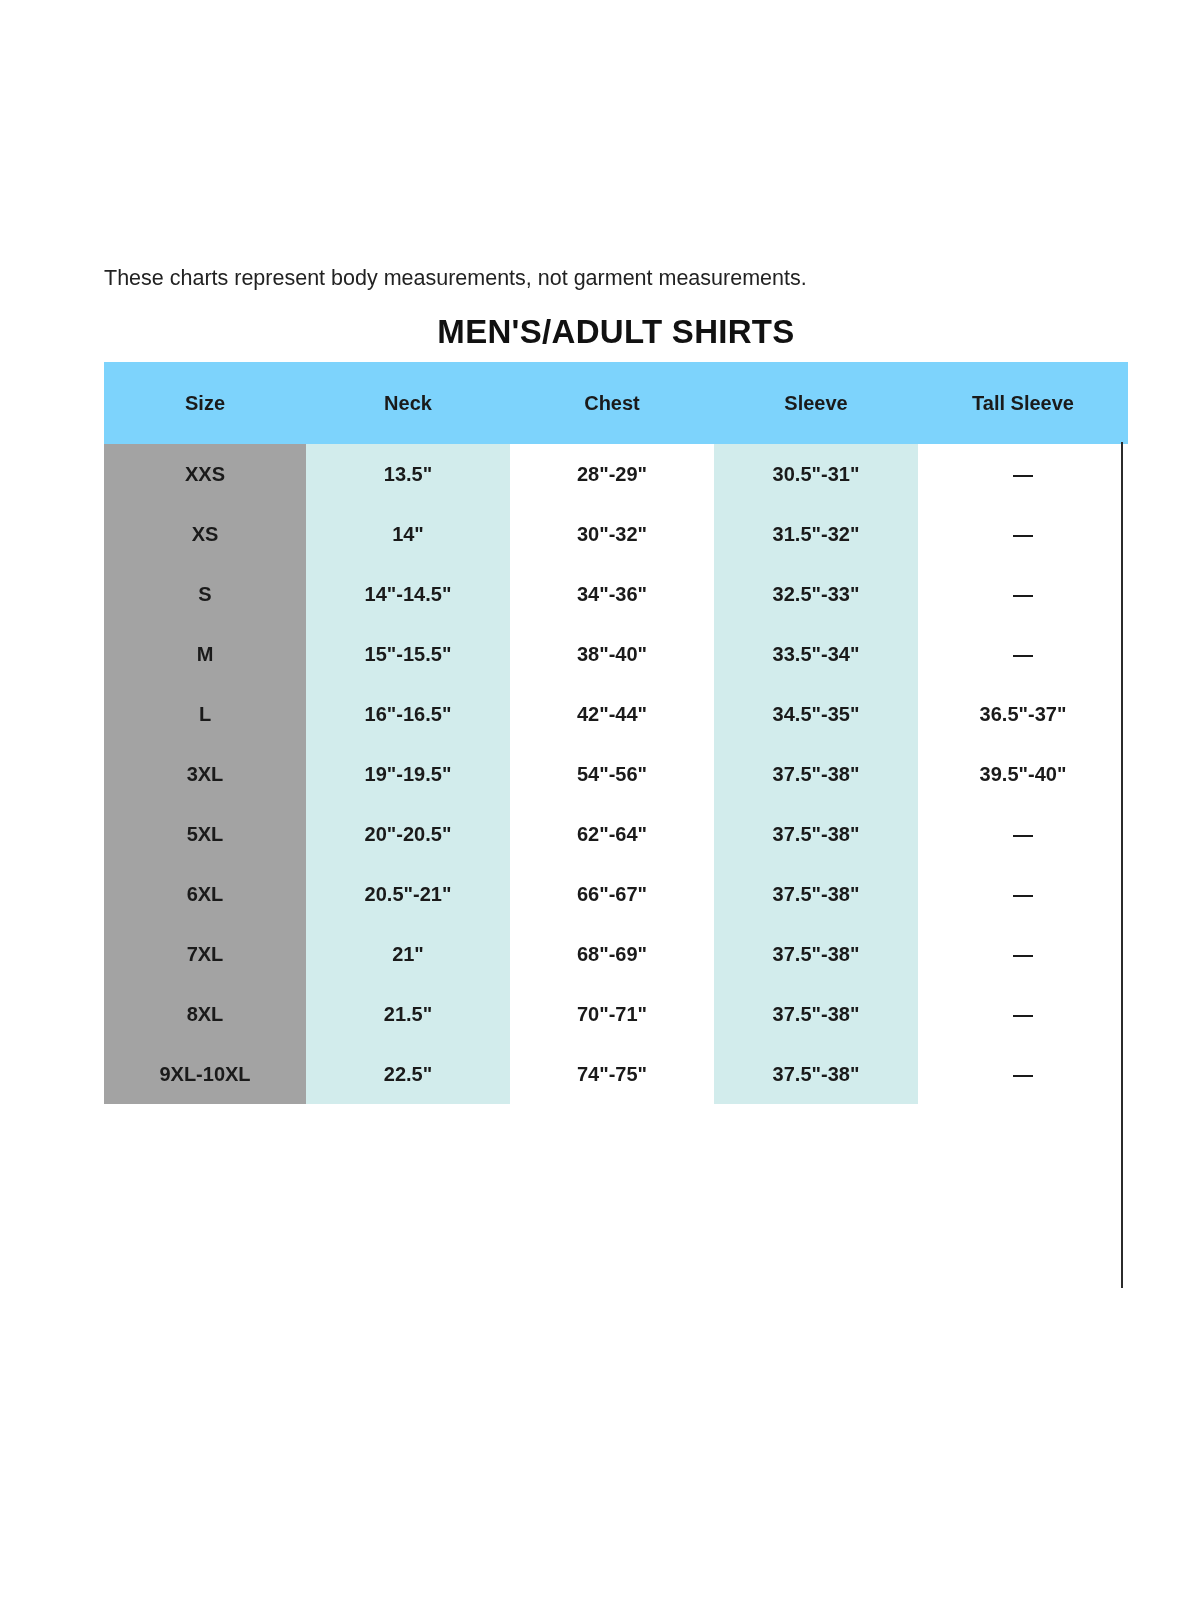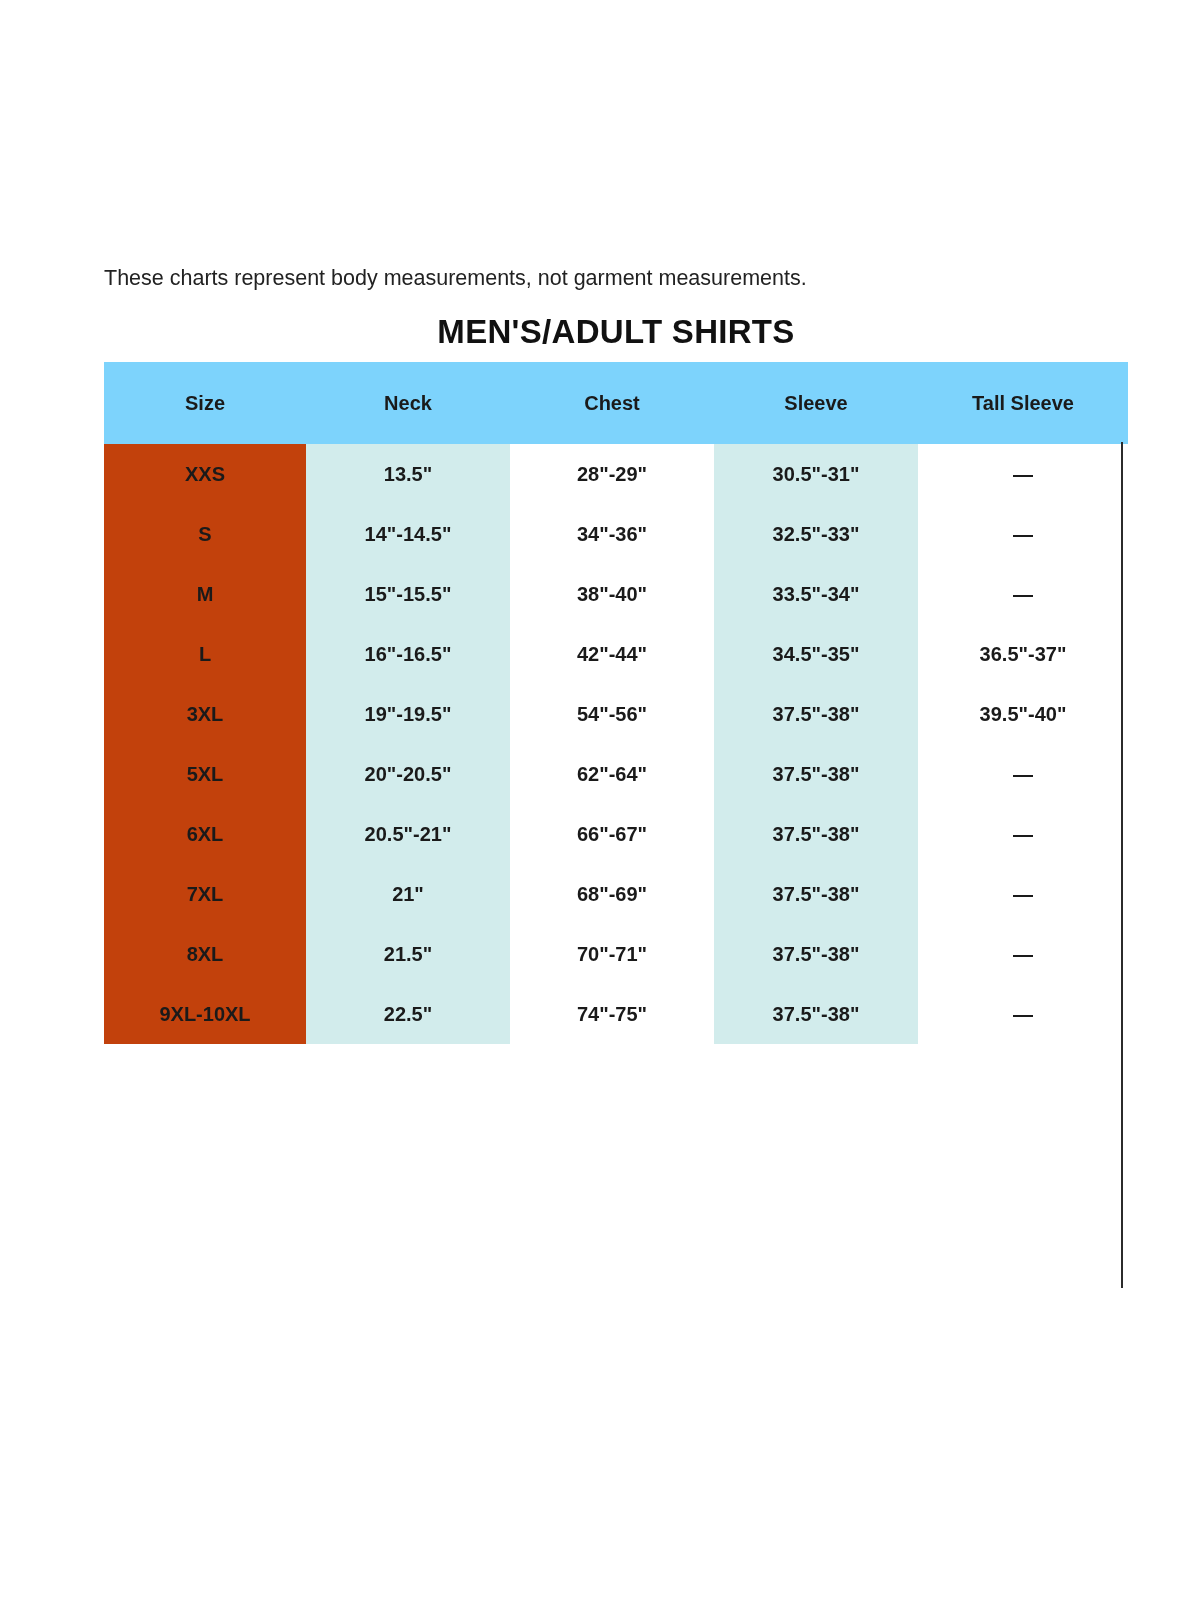--- a/index.html
+++ b/index.html
@@ -87,21 +87,21 @@
     text-align: center;
     vertical-align: middle;
     font-size: 20px;
     font-weight: bold;
     color: #1a1a1a;
     padding: 0;
     border: none;
   }
 
   td.col-size {
-    background: #c2410c;
+    background: #a3a3a3;
   }
   td.col-neck, td.col-sleeve {
     background: #d2ecec;
   }
   td.col-chest, td.col-tall {
     background: #ffffff;
   }
 
   
   .right-rule {
@@ -144,20 +144,27 @@
       </thead>
       <tbody id="table-body">
           <tr>
             <td class="col-size">XXS</td>
             <td class="col-neck">13.5"</td>
             <td class="col-chest">28"-29"</td>
             <td class="col-sleeve">30.5"-31"</td>
             <td class="col-tall">—</td>
           </tr>
           <tr>
+            <td class="col-size">XS</td>
+            <td class="col-neck">14"</td>
+            <td class="col-chest">30"-32"</td>
+            <td class="col-sleeve">31.5"-32"</td>
+            <td class="col-tall">—</td>
+          </tr>
+          <tr>
             <td class="col-size">S</td>
             <td class="col-neck">14"-14.5"</td>
             <td class="col-chest">34"-36"</td>
             <td class="col-sleeve">32.5"-33"</td>
             <td class="col-tall">—</td>
           </tr>
           <tr>
             <td class="col-size">M</td>
             <td class="col-neck">15"-15.5"</td>
             <td class="col-chest">38"-40"</td>

